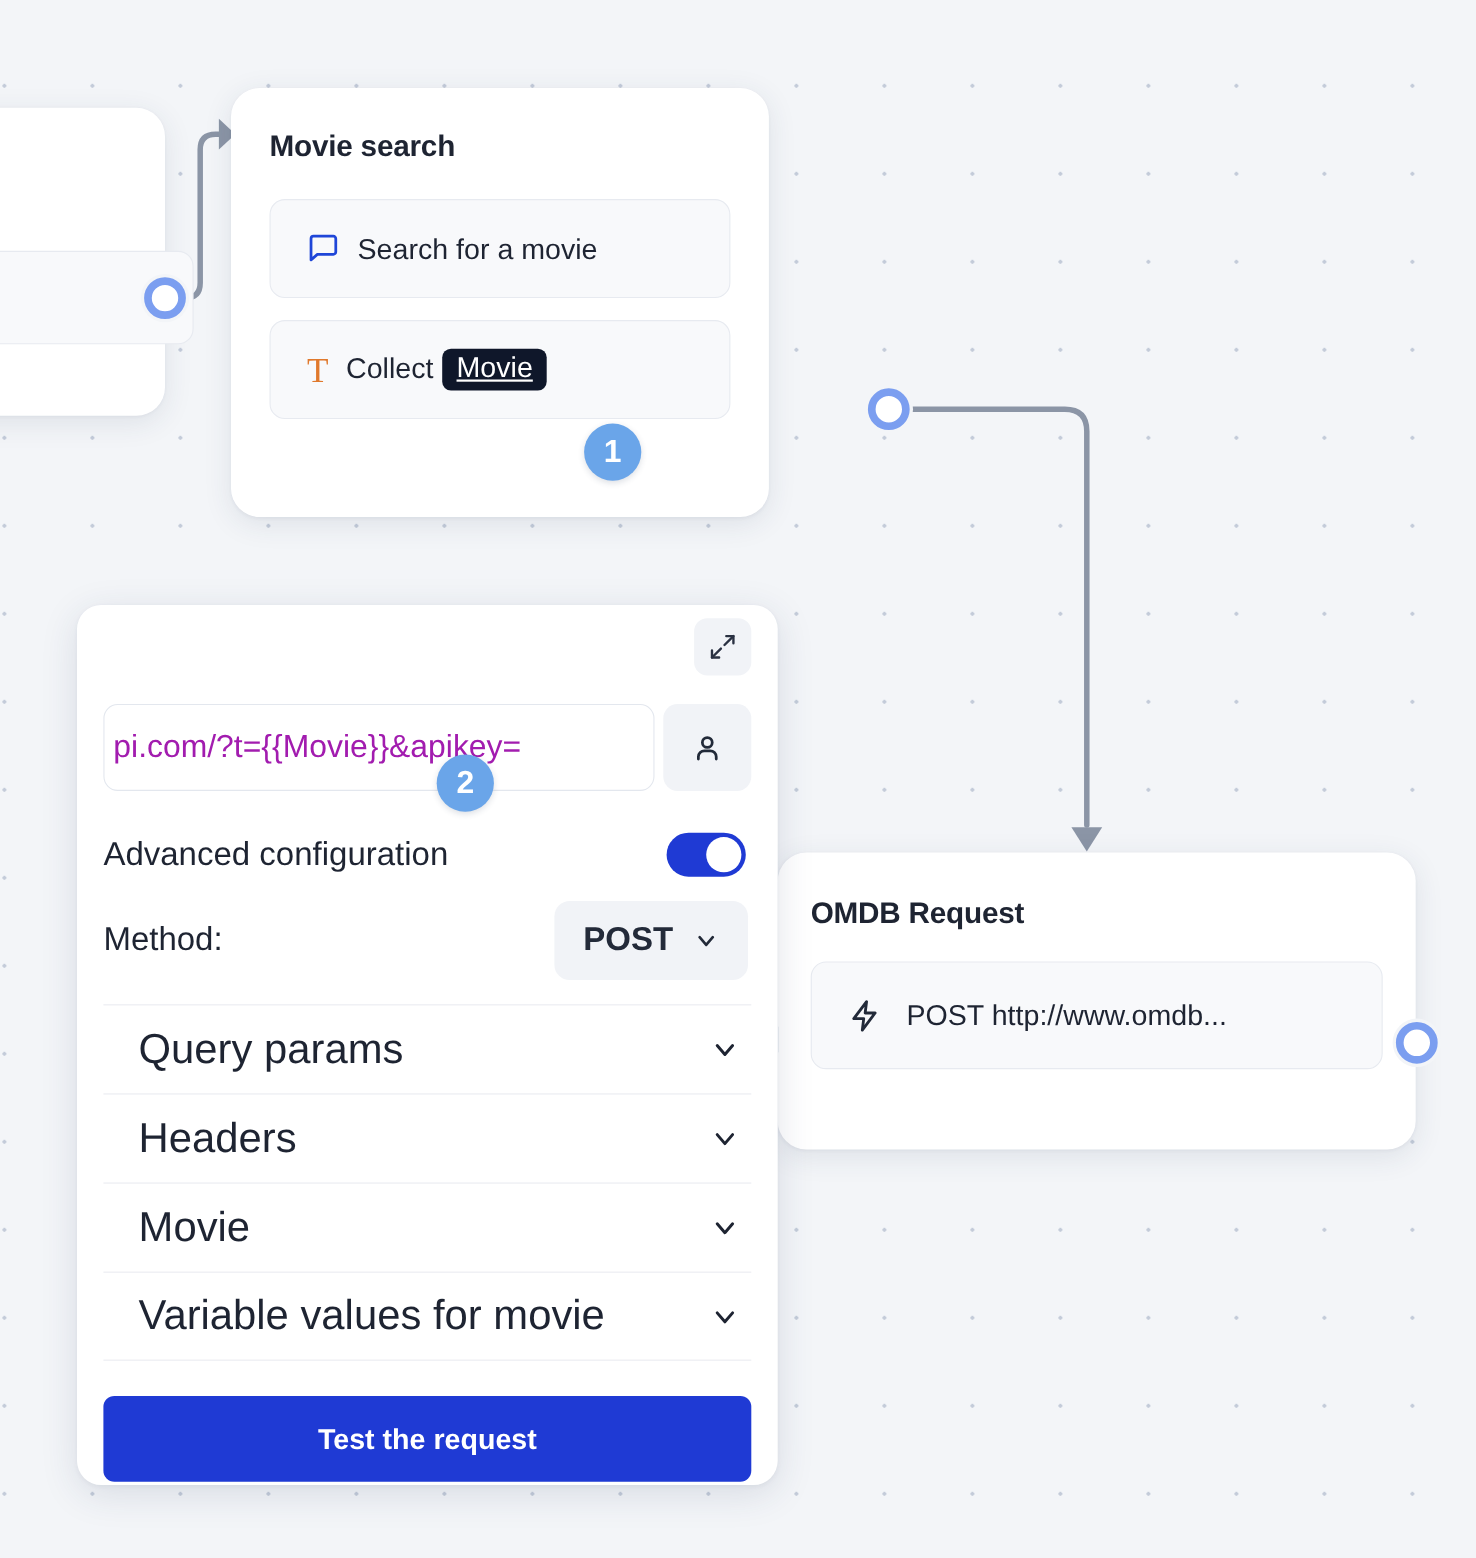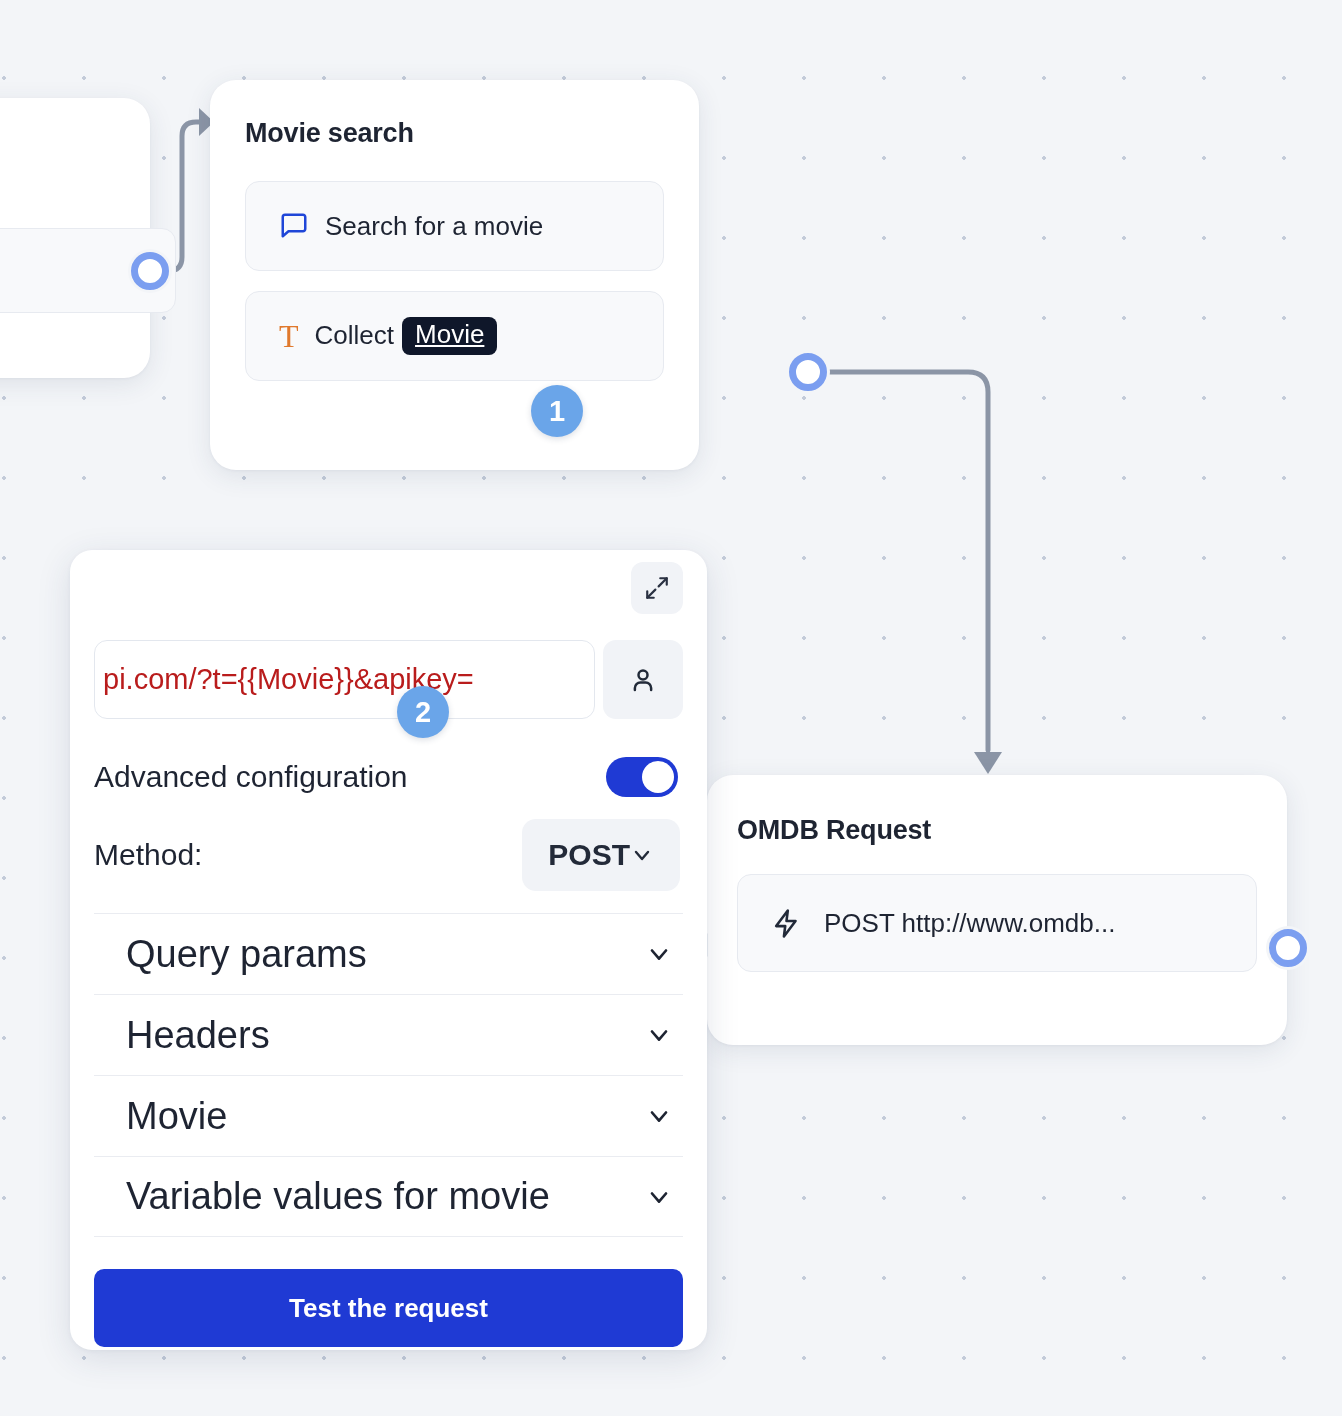--- a/index.html
+++ b/index.html
@@ -207,21 +207,21 @@
   }
 
   .url-input {
     flex: 1;
     height: 79px;
     border: 1px solid #e3e7ee;
     border-radius: 13px;
     background: #ffffff;
     font-family: "Liberation Sans", sans-serif;
     font-size: 29px;
-    color: #b91c1c;
+    color: #a21caf;
     padding: 0 8px;
     white-space: nowrap;
     overflow: hidden;
     display: flex;
     align-items: center;
     cursor: text;
   }
   .url-input span { display: inline-block; }
 
   .url-side-btn {
@@ -268,20 +268,21 @@
     align-items: center;
     justify-content: space-between;
     margin-top: 22px;
     padding-right: 3px;
   }
   .method-label { font-size: 30px; color: #1e2432; }
 
   .method-select {
     display: flex;
     align-items: center;
+    gap: 18px;
     background: #f1f3f7;
     border-radius: 14px;
     padding: 0 26px;
     height: 72px;
     font-size: 30px;
     font-weight: 700;
     color: #232a39;
     cursor: pointer;
     border: none;
   }

